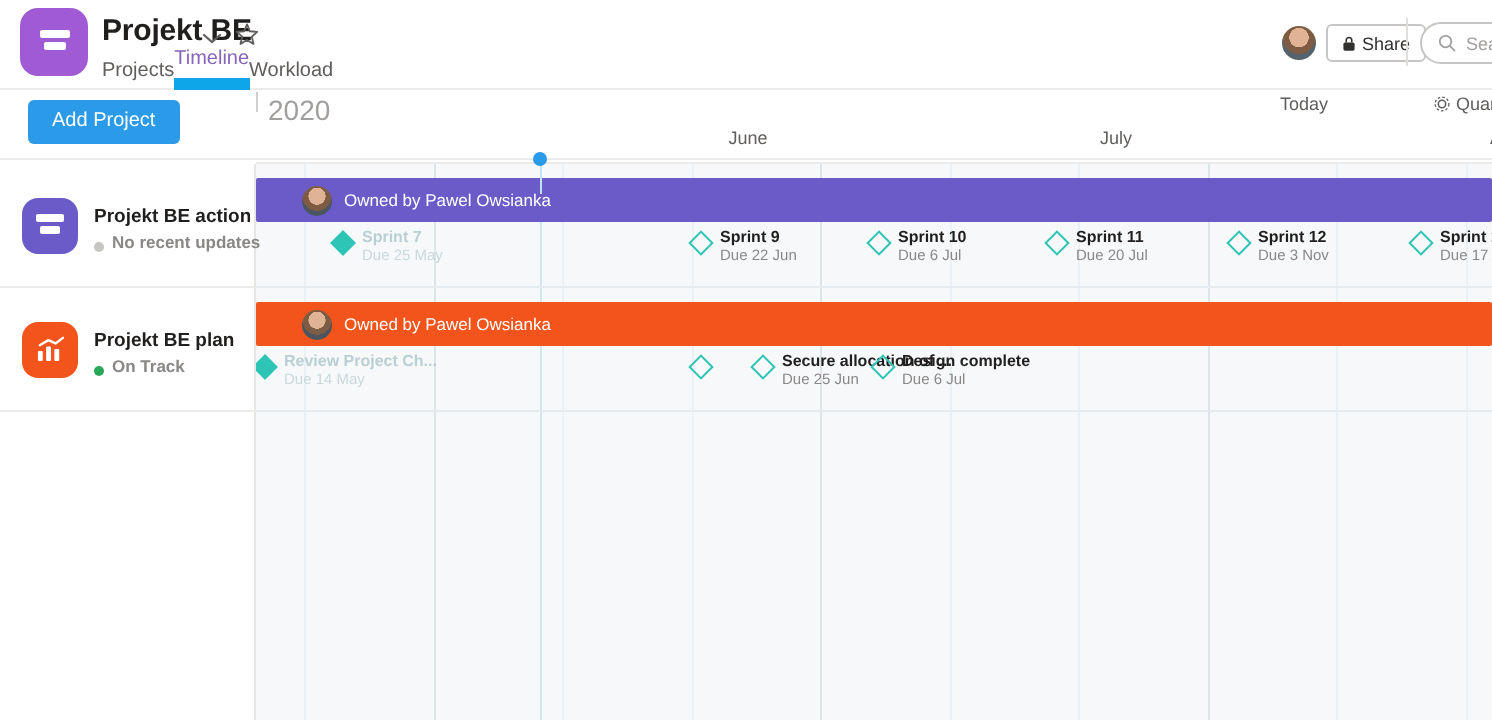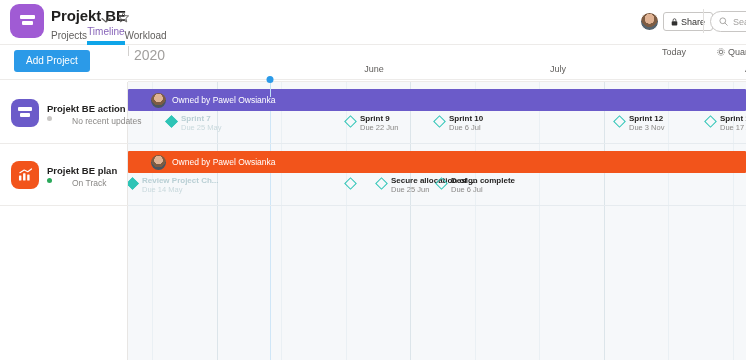--- a/index.html
+++ b/index.html
@@ -48,21 +48,21 @@
     width: 13px; height: 13px; color: #605e5c; font-size: 13px; line-height: 13px;
   }
   .tabs {
     position: absolute; left: 51px; top: 26px;
     display: flex; align-items: flex-end; height: 19px;
   }
   .tab {
     font-size: 10px; color: #605e5c; padding-bottom: 4px;
     cursor: pointer; white-space: nowrap;
   }
-  .tab.active { color: #8764b8; border-bottom: 4px solid #0ea5e9; font-weight: normal; }
+  .tab.active { color: #8764b8; border-bottom: 6px solid #0ea5e9; font-weight: normal; }
 
   .avatar {
     position: absolute; left: 640px; top: 12px;
     width: 19px; height: 19px; border-radius: 50%;
     background: radial-gradient(circle at 50% 34%, #e0b394 0 34%, #7d5c43 35% 58%, #55636e 59% 100%);
     border: 1px solid #ffffff;
     overflow: hidden;
   }
   .share-btn {
     position: absolute; left: 663px; top: 12px;
@@ -97,21 +97,21 @@
   }
   .year-label {
     position: absolute; left: 134px; top: 47px;
     font-size: 14px; color: #a19f9d;
   }
   .year-tick {
     position: absolute; left: 128px; top: 46px; width: 1px; height: 10px;
     background: #d2d0ce;
   }
   .today-btn {
-    position: absolute; left: 662px; top: 47px;
+    position: absolute; left: 640px; top: 47px;
     font-size: 9px; color: #605e5c; cursor: pointer;
   }
   .quarterly-btn {
     position: absolute; left: 717px; top: 47px;
     font-size: 9px; color: #605e5c; cursor: pointer;
     display: flex; align-items: center; gap: 3px;
   }
 
   
   .timeline-head {
@@ -147,21 +147,21 @@
   .proj-icon .bars i:nth-child(1){ left:0; top:0;  width:14px; height:4px; }
   .proj-icon .bars i:nth-child(2){ left:2px; top:6px; width:10px; height:4px; }
   .proj-name {
     position: absolute; left: 47px; top: 21px;
     font-size: 9.5px; font-weight: bold; color: #201f1e;
     white-space: nowrap; overflow: hidden; width: 78px;
   }
   .proj-status {
     position: absolute; left: 47px; top: 34px;
     font-size: 8.5px; color: #8a8886;
-    display: flex; align-items: flex-start; gap: 20px; white-space: nowrap;
+    display: flex; align-items: flex-end; gap: 4px; white-space: nowrap; font-weight: bold;
   }
   .status-dot { width: 5px; height: 5px; border-radius: 50%; display:inline-block; }
 
   
   .timeline-body {
     position: absolute; left: 128px; top: 82px; width: 618px; height: 278px;
     background: #f6f8fa; overflow: hidden;
   }
   .gridline {
     position: absolute; top: 0; width: 1px; height: 278px; background: #eaf0f4;
@@ -309,20 +309,25 @@
       <div class="milestone" style="left: 218px; top: 33px;">
         <div class="diamond"></div>
         <div class="ms-title">Sprint 9</div>
         <div class="ms-due">Due 22 Jun</div>
       </div>
       <div class="milestone" style="left: 307px; top: 33px;">
         <div class="diamond"></div>
         <div class="ms-title">Sprint 10</div>
         <div class="ms-due">Due 6 Jul</div>
       </div>
+      <div class="milestone" style="left: 396px; top: 33px;">
+        <div class="diamond"></div>
+        <div class="ms-title">Sprint 11</div>
+        <div class="ms-due">Due 20 Jul</div>
+      </div>
       <div class="milestone" style="left: 487px; top: 33px;">
         <div class="diamond"></div>
         <div class="ms-title">Sprint 12</div>
         <div class="ms-due">Due 3 Nov</div>
       </div>
       <div class="milestone" style="left: 578px; top: 33px;">
         <div class="diamond"></div>
         <div class="ms-title">Sprint 13</div>
         <div class="ms-due">Due 17 Aug</div>
       </div>

